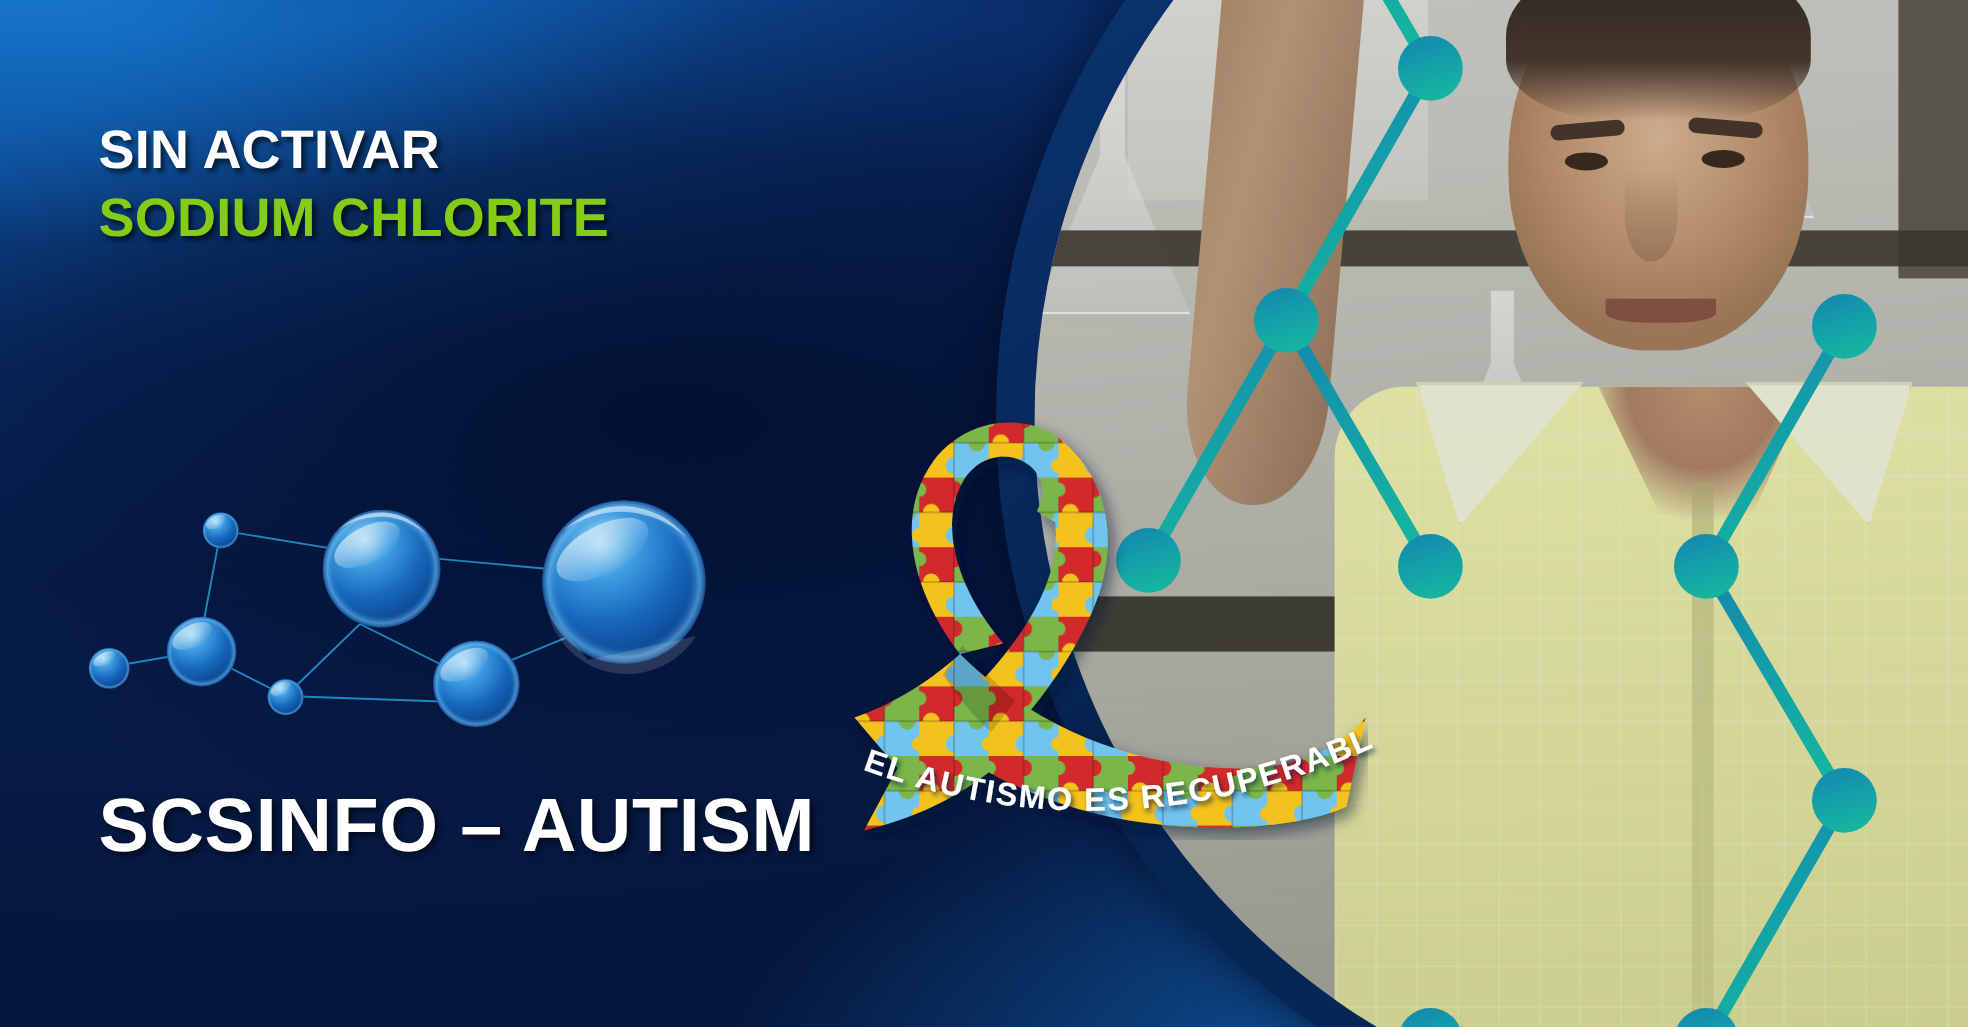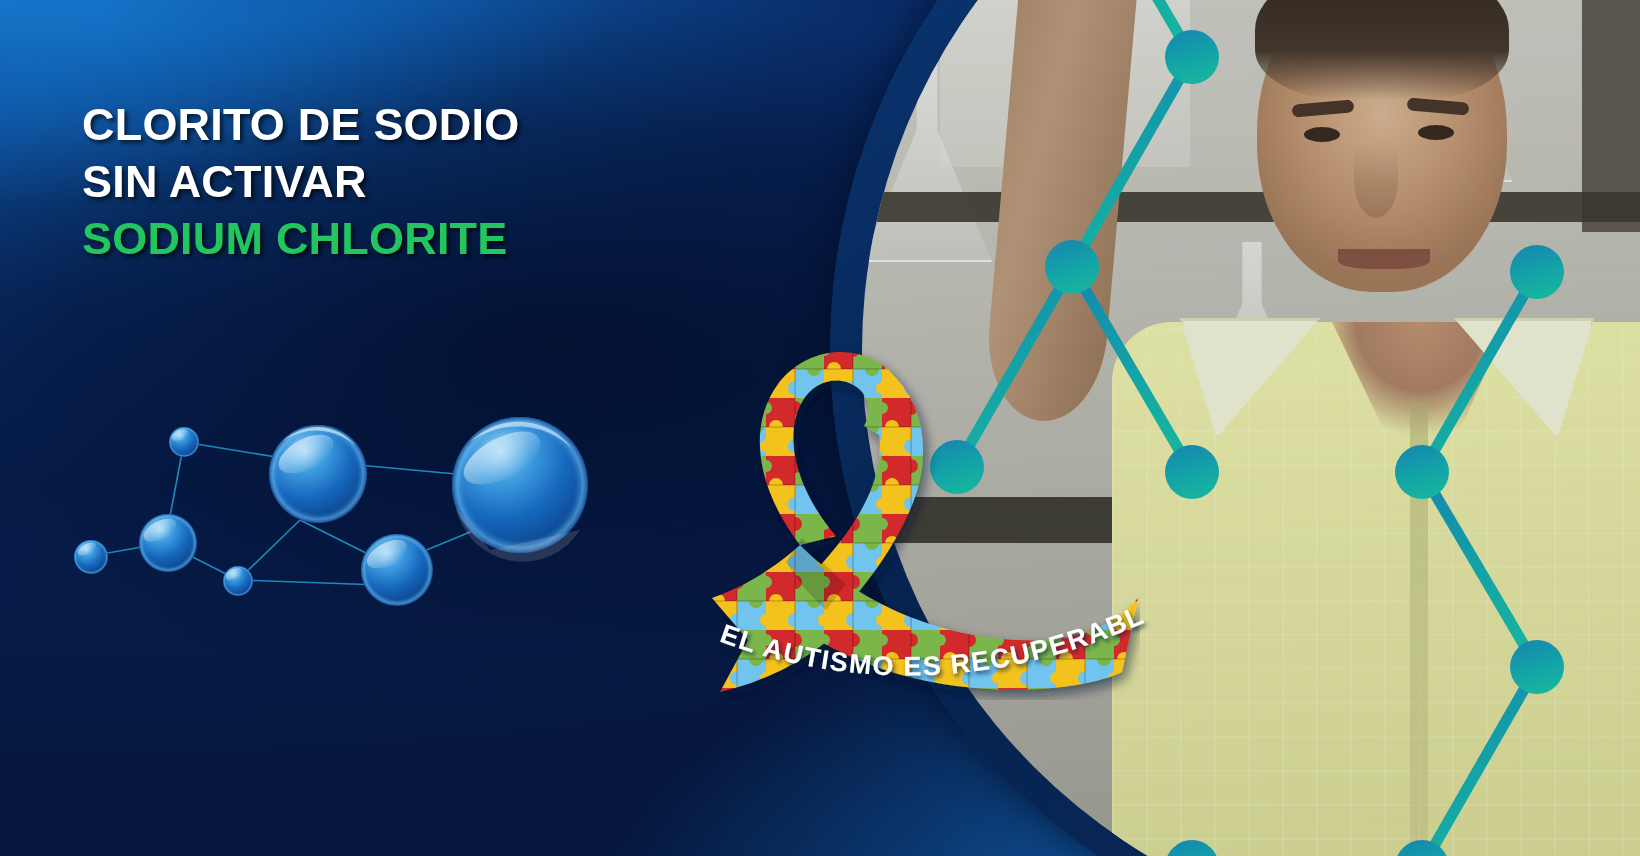--- a/index.html
+++ b/index.html
@@ -153,21 +153,21 @@
   }
   .hl-line {
     font-weight:bold;
     font-size:45px;
     line-height:57px;
     letter-spacing:.2px;
     white-space:nowrap;
     text-shadow:3px 3px 4px rgba(0,0,0,.62);
   }
   .hl-es { color:#ffffff; }
-  .hl-en { color:#22c55e; }
+  .hl-en { color:#84cc16; }
 
   .brand {
     position:absolute; left:82px; top:650px;
     font-weight:bold;
     font-size:63px;
     line-height:76px;
     color:#ffffff;
     letter-spacing:.5px;
     white-space:nowrap;
     text-shadow:3px 3px 5px rgba(0,0,0,.6);
@@ -257,21 +257,20 @@
       <circle cx="560" cy="710" r="27"></circle>
       <circle cx="675" cy="510" r="27"></circle>
       <circle cx="675" cy="905" r="27"></circle>
       <circle cx="905" cy="905" r="27"></circle>
       <circle cx="560" cy="1105" r="27"></circle>
       <circle cx="330" cy="1105" r="27"></circle>
     </g>
   </svg>
 
   <div class="headline">
-    <div class="hl-line hl-es">CLORITO DE SODIO</div>
     <div class="hl-line hl-es">SIN ACTIVAR</div>
     <div class="hl-line hl-en">SODIUM CHLORITE</div>
   </div>
 
   <svg class="mol-svg" viewBox="0 0 560 250">
     <defs>
       <radialGradient id="sphG" cx="36%" cy="26%" r="78%">
         <stop offset="0%" stop-color="#9fd6f5"></stop>
         <stop offset="28%" stop-color="#3f9de0"></stop>
         <stop offset="62%" stop-color="#1668bd"></stop>
@@ -339,20 +338,21 @@
 
     <g>
       <circle cx="460" cy="105" r="68" fill="url(#sphG)"></circle>
       <circle cx="460" cy="105" r="68" fill="url(#sphRim)"></circle>
       <path d="M410 62 A68 68 0 0 1 512 68 A80 80 0 0 0 410 62 Z" fill="rgba(255,255,255,.5)"></path>
       <ellipse cx="442" cy="78" rx="42" ry="20" fill="url(#glossG)" transform="rotate(-28 442 78)"></ellipse>
       <path d="M396 128 A68 68 0 0 0 520 150 L 430 170 Z" fill="rgba(255,255,255,.14)"></path>
     </g>
   </svg>
 
+  <div class="brand">SCSINFO – AUTISM</div>
 
   <svg class="ribbon-svg" viewBox="0 0 490 360">
     <defs>
       <pattern id="puzzlePat" width="58" height="58" patternUnits="userSpaceOnUse">
         <rect width="58" height="58" fill="#f4c21c"></rect>
         <rect x="0" y="0" width="29" height="29" fill="#d2292b"></rect>
         <rect x="29" y="29" width="29" height="29" fill="#6fc4ee"></rect>
         <rect x="29" y="0" width="29" height="29" fill="#7ab648"></rect>
 
         <circle cx="29" cy="10" r="7" fill="#d2292b"></circle>

